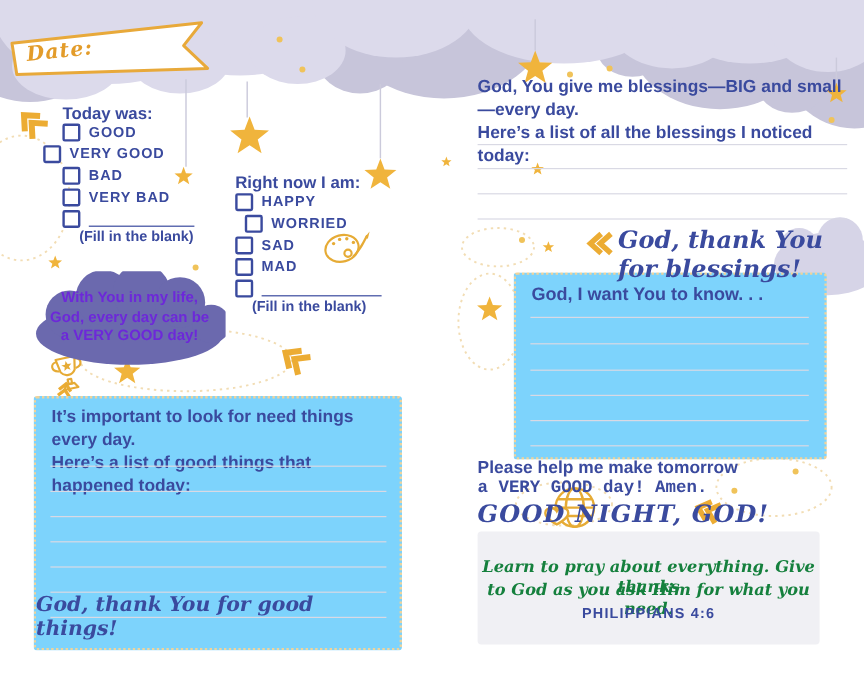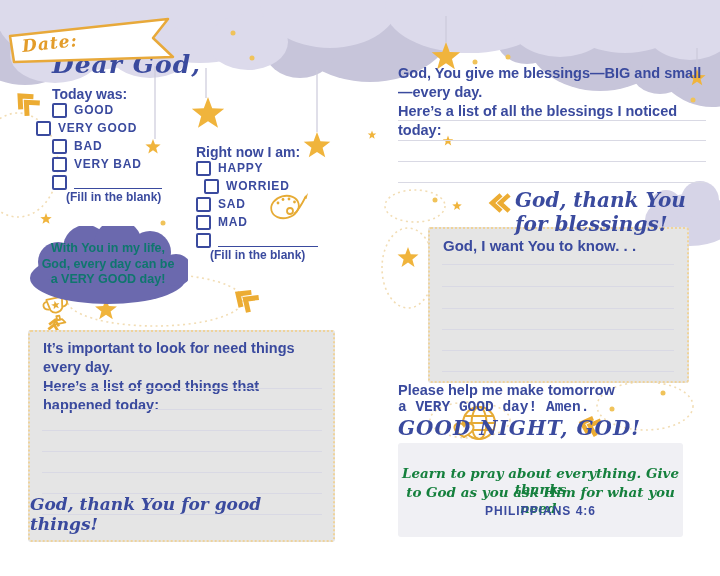--- a/index.html
+++ b/index.html
@@ -20,23 +20,23 @@
   .greeting{left:52px;top:50px;font-size:25px;letter-spacing:1px;}
   .section-label{font-size:14px;font-weight:bold;}
   .chk-row{position:absolute;display:flex;align-items:center;gap:7px;height:14px;}
   .chk{width:11px;height:11px;border:2px solid #3a4a9e;border-radius:2px;background:#fff;flex:0 0 auto;}
   .opt{font-size:12px;font-weight:bold;letter-spacing:0.8px;}
   .blank-line{display:inline-block;height:12px;border-bottom:1.6px solid #3a4a9e;}
   .fill-note{font-size:12px;font-weight:bold;}
 
   .bubble{left:28px;top:226px;width:160px;height:80px;z-index:2;}
   .bubble-text{position:absolute;left:0;top:15px;width:160px;text-align:center;
-    color:#0f766e;font-size:12.5px;font-weight:bold;line-height:15.5px;}
-
-  .dot-box{border:2px dotted #efd39b;border-radius:3px;background:#e5e5e5;}
+    color:#6d28d9;font-size:12.5px;font-weight:bold;line-height:15.5px;}
+
+  .dot-box{border:2px dotted #efd39b;border-radius:3px;background:#7dd3fc;}
   .gt-box{left:28px;top:330px;width:303px;height:208px;z-index:1;}
   .gt-prompt{position:absolute;left:13px;top:7px;width:285px;font-size:14.5px;font-weight:bold;line-height:19px;}
   .rline{position:absolute;height:0;border-top:1.5px solid #d9d9e4;}
   .gt-caption{position:absolute;right:10px;bottom:6px;font-size:17px;}
 
   .bl-prompt{left:398px;top:64px;width:315px;font-size:14.5px;font-weight:bold;line-height:19px;}
   .bl-caption{left:515px;top:188px;font-size:20px;}
 
   .know-box{left:428px;top:227px;width:257px;height:152px;z-index:1;}
   .know-prompt{position:absolute;left:13px;top:8px;font-size:15px;font-weight:bold;}
@@ -173,21 +173,20 @@
     </g>
   </svg>
 
   <div class="abs banner">
     <svg width="180" height="52" viewBox="0 0 180 52">
       <polygon points="4,20 162,3 147,22 167,41 8,46" fill="#ffffff" stroke="#e8a93a" stroke-width="2.5" stroke-linejoin="round"></polygon>
     </svg>
     <span class="banner-label">Date:</span>
   </div>
 
-  <div class="abs z script greeting">Dear God,</div>
 
   <div class="abs z section-label" style="left:52px;top:86px;">Today was:</div>
   <div class="chk-row z" style="left:52px;top:103px;">
     <span class="chk"></span>
     <span class="opt">GOOD</span>
   </div>
   <div class="chk-row z" style="left:36px;top:121px;text-align:center;">
     <span class="chk"></span>
     <span class="opt">VERY GOOD</span>
   </div>

